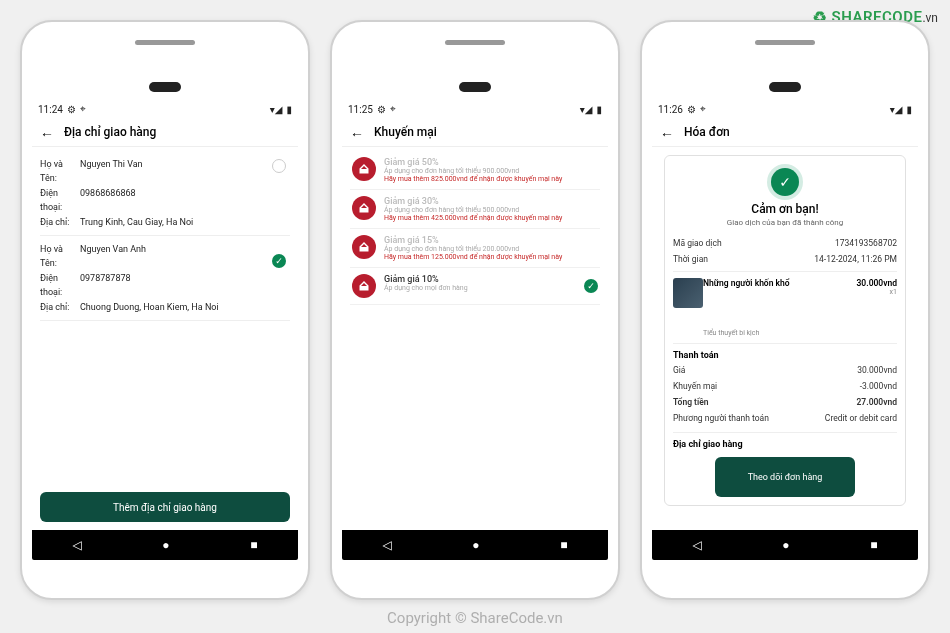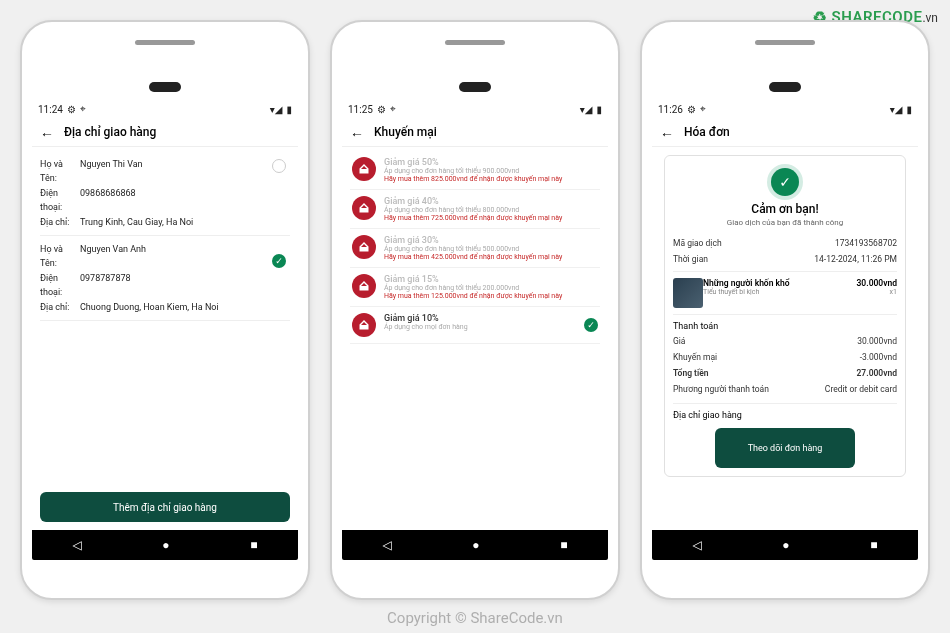--- a/index.html
+++ b/index.html
@@ -237,25 +237,25 @@
     margin: 4px 0;
   }
   .inv-thumb {
     width: 30px;
     height: 30px;
     background: linear-gradient(135deg, #2a3f4f, #4a6070);
     border-radius: 3px;
   }
   .inv-item-info { flex: 1; }
   .inv-item-title { font-size: 8.5px; font-weight: 600; }
-  .inv-item-sub { font-size: 7px; color: #888; }
+  .inv-item-sub { font-size: 7px; color: #888; margin-top: 41px; }
   .inv-item-right { text-align: right; }
   .inv-item-price { font-size: 8.5px; font-weight: 600; }
   .inv-item-qty { font-size: 7px; color: #888; }
-  .sec-title { font-size: 9px; font-weight: 400; margin: 6px 0 2px; }
+  .sec-title { font-size: 9px; font-weight: 700; margin: 6px 0 2px; }
   .track-btn {
     height: 40px;
     background: #0e4d3f;
     color: #fff;
     border-radius: 6px;
     display: flex;
     align-items: center;
     justify-content: center;
     font-size: 9px;
     margin: 8px auto 0;
@@ -398,33 +398,20 @@
           <div class="promo-row">
     <div class="promo-icon">
       <svg width="12" height="12" viewBox="0 0 24 24" fill="#fff">
                 <path d="M21 11l-9-9-9 9v10h18V11zm-9-5l6 6H6l6-6z"></path>
               </svg>
     </div>
     <div class="promo-text">
       <div class="promo-title disabled">Giảm giá 50%</div>
       <div class="promo-sub">Áp dụng cho đơn hàng tối thiểu 900.000vnd</div>
       <div class="promo-warn">Hãy mua thêm 825.000vnd để nhận được khuyến mại này</div>
-    </div>
-
-  </div>
-          <div class="promo-row">
-    <div class="promo-icon">
-      <svg width="12" height="12" viewBox="0 0 24 24" fill="#fff">
-                <path d="M21 11l-9-9-9 9v10h18V11zm-9-5l6 6H6l6-6z"></path>
-              </svg>
-    </div>
-    <div class="promo-text">
-      <div class="promo-title disabled">Giảm giá 40%</div>
-      <div class="promo-sub">Áp dụng cho đơn hàng tối thiểu 800.000vnd</div>
-      <div class="promo-warn">Hãy mua thêm 725.000vnd để nhận được khuyến mại này</div>
     </div>
 
   </div>
           <div class="promo-row">
     <div class="promo-icon">
       <svg width="12" height="12" viewBox="0 0 24 24" fill="#fff">
                 <path d="M21 11l-9-9-9 9v10h18V11zm-9-5l6 6H6l6-6z"></path>
               </svg>
     </div>
     <div class="promo-text">

